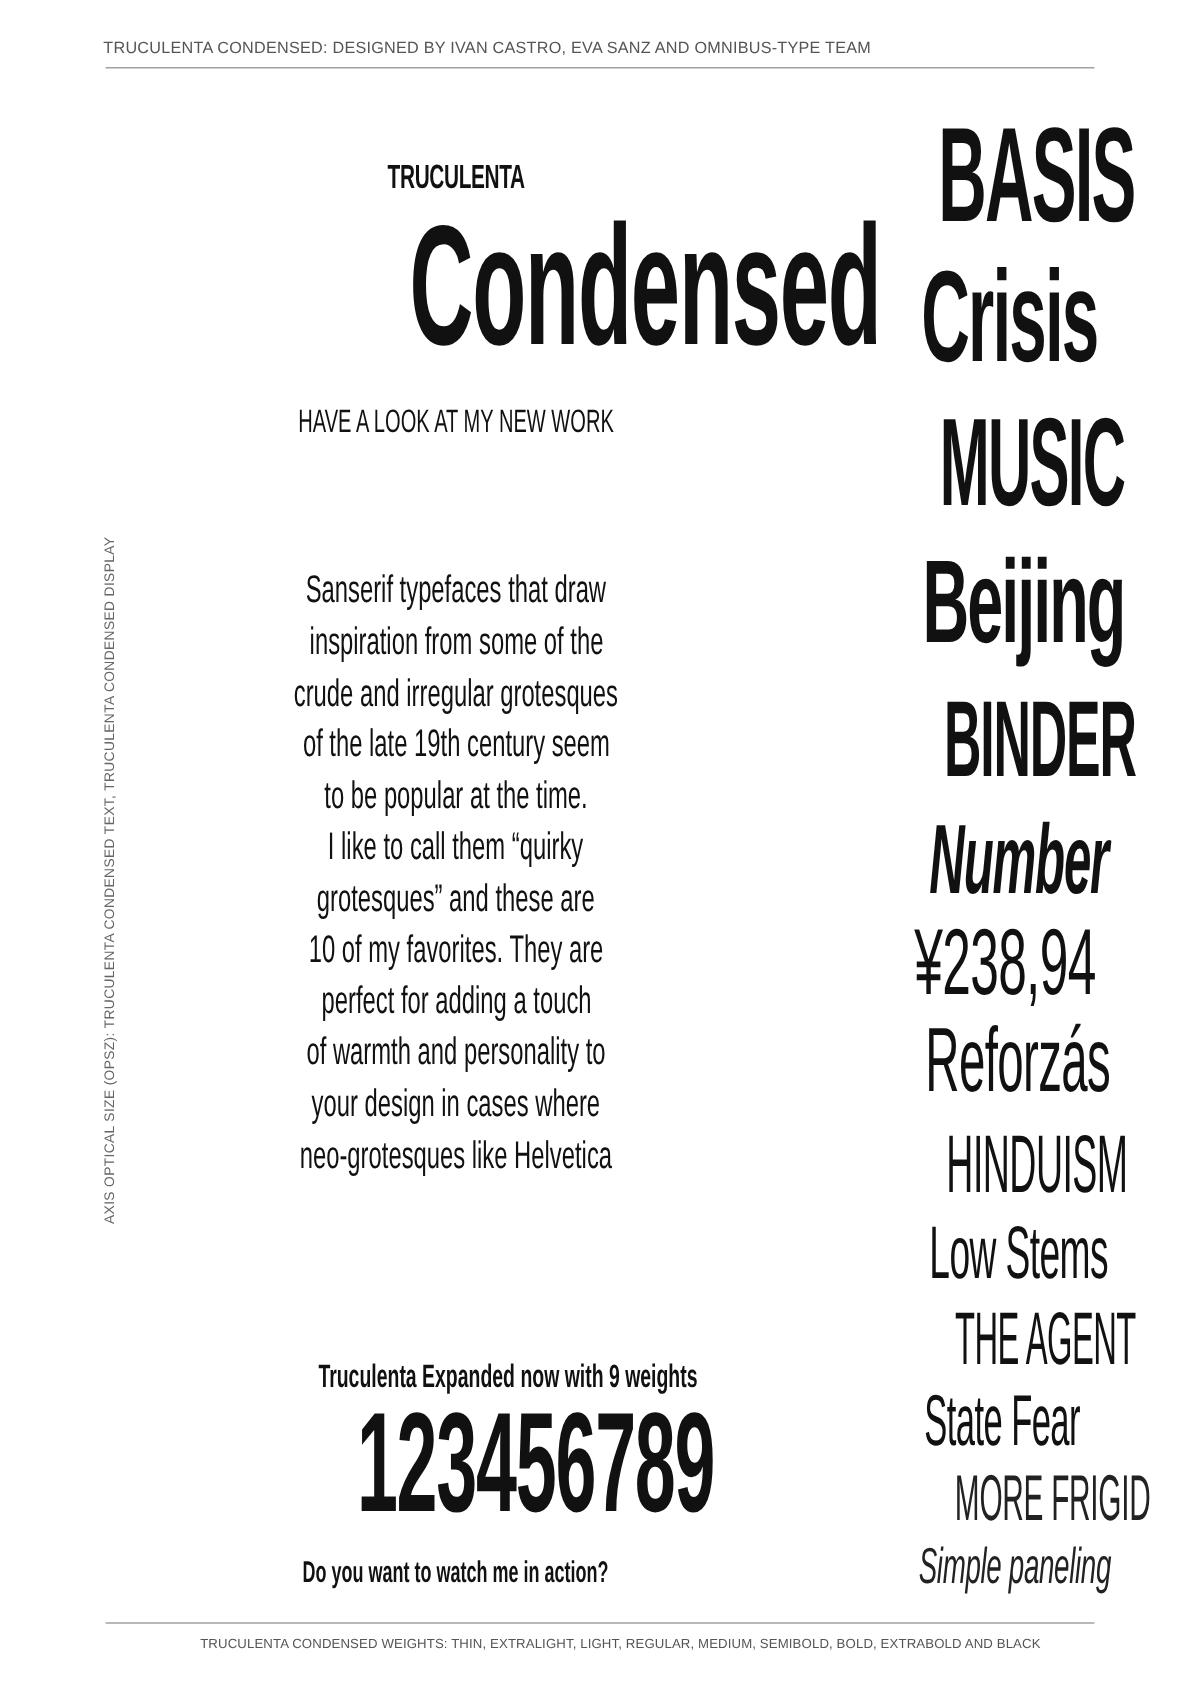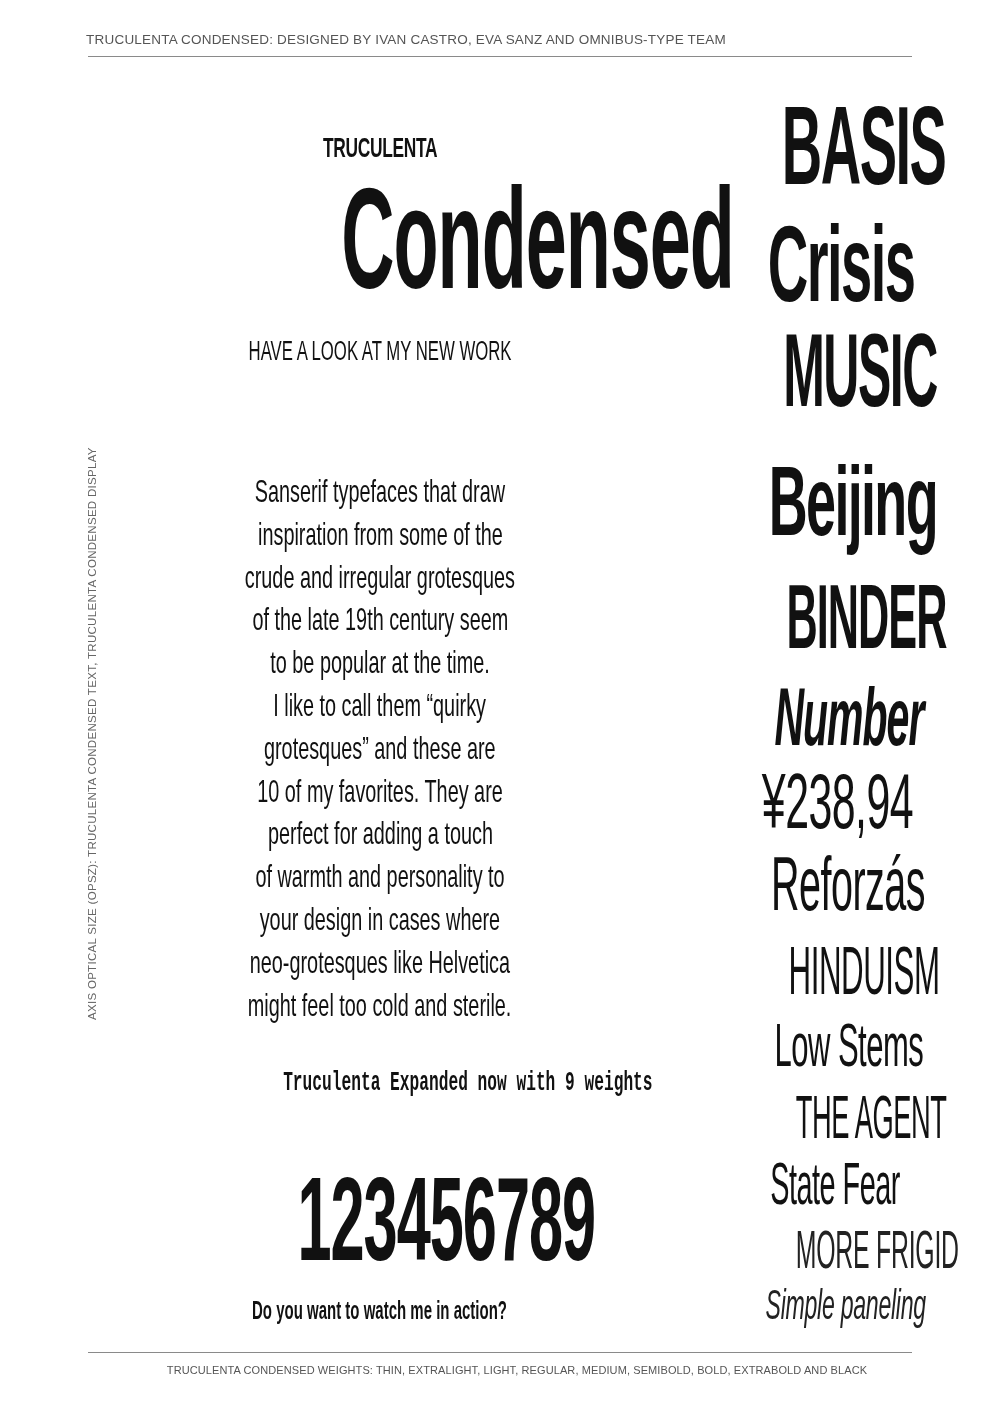--- a/index.html
+++ b/index.html
@@ -23,21 +23,21 @@
     .headline { top: 168px; }
     .headline .cond { font-size: 142px; font-weight: 700; transform: scaleX(0.52); letter-spacing: -2px; line-height: 1; }
 
     .tagline { top: 336px; }
     .tagline .cond { font-size: 27px; font-weight: 400; transform: scaleX(0.62); }
 
     .body-text { top: 470px; }
     .body-line { height: 42.8px; line-height: 42.8px; }
     .body-line .cond { font-size: 32px; font-weight: 400; transform: scaleX(0.62); }
 
-    .promo { top: 1068px; font-family: Liberation Mono, monospace; }
+    .promo { top: 1132px; }
     .promo .cond { font-size: 27px; font-weight: 700; transform: scaleX(0.6); }
 
     .numerals { top: 1160px; }
     .numerals .cond { font-size: 118px; font-weight: 700; transform: scaleX(0.52); letter-spacing: -2px; line-height: 1; }
 
     .cta { top: 1296px; }
     .cta .cond { font-size: 25px; font-weight: 700; transform: scaleX(0.6); }
 
     .specimen-col { position: absolute; left: 700px; width: 236px; top: 86px; }
     .spec { position: absolute; left: 0; width: 236px; text-align: center; }
@@ -69,39 +69,38 @@
   <div class="body-line"><span class="cond">crude and irregular grotesques</span></div>
   <div class="body-line"><span class="cond">of the late 19th century seem</span></div>
   <div class="body-line"><span class="cond">to be popular at the time.</span></div>
   <div class="body-line"><span class="cond">I like to call them “quirky</span></div>
   <div class="body-line"><span class="cond">grotesques” and these are</span></div>
   <div class="body-line"><span class="cond">10 of my favorites. They are</span></div>
   <div class="body-line"><span class="cond">perfect for adding a touch</span></div>
   <div class="body-line"><span class="cond">of warmth and personality to</span></div>
   <div class="body-line"><span class="cond">your design in cases where</span></div>
   <div class="body-line"><span class="cond">neo-grotesques like Helvetica</span></div>
-  <div class="body-line"><span class="cond">might feel too cold and sterile.</span></div>
 </div>
 
 <div class="center-col promo">
   <span class="cond">Truculenta Expanded now with 9 weights</span>
 </div>
 
 <div class="center-col numerals">
   <span class="cond">123456789</span>
 </div>
 
 <div class="center-col cta">
   <span class="cond">Do you want to watch me in action?</span>
 </div>
 
 <div class="specimen-col">
   <div class="spec" style="top:4px;"><span class="cond" style="font-size:112px;font-weight:900;transform:scaleX(0.5);letter-spacing:-3px;">BASIS</span></div>
   <div class="spec" style="top:124px;"><span class="cond" style="font-size:108px;font-weight:900;transform:scaleX(0.52);letter-spacing:-3px;">Crisis</span></div>
-  <div class="spec" style="top:232px;"><span class="cond" style="font-size:104px;font-weight:700;transform:scaleX(0.48);letter-spacing:-3px;">MUSIC</span></div>
+  <div class="spec" style="top:248px;"><span class="cond" style="font-size:104px;font-weight:700;transform:scaleX(0.48);letter-spacing:-3px;">MUSIC</span></div>
   <div class="spec" style="top:366px;"><span class="cond" style="font-size:98px;font-weight:700;transform:scaleX(0.55);letter-spacing:-3px;">Beijing</span></div>
   <div class="spec" style="top:486px;"><span class="cond" style="font-size:90px;font-weight:700;transform:scaleX(0.48);letter-spacing:-2px;">BINDER</span></div>
   <div class="spec" style="top:590px;font-style:italic;"><span class="cond" style="font-size:82px;font-weight:700;transform:scaleX(0.5);letter-spacing:-2px;">Number</span></div>
   <div class="spec" style="top:676px;"><span class="cond" style="font-size:78px;font-weight:400;transform:scaleX(0.55);letter-spacing:-1px;">¥238,94</span></div>
   <div class="spec" style="top:760px;"><span class="cond" style="font-size:76px;font-weight:400;transform:scaleX(0.52);letter-spacing:-1px;">Reforzás</span></div>
   <div class="spec" style="top:850px;"><span class="cond" style="font-size:68px;font-weight:400;transform:scaleX(0.46);letter-spacing:-1px;">HINDUISM</span></div>
   <div class="spec" style="top:928px;"><span class="cond" style="font-size:62px;font-weight:400;transform:scaleX(0.5);letter-spacing:-1px;">Low Stems</span></div>
   <div class="spec" style="top:1000px;"><span class="cond" style="font-size:62px;font-weight:400;transform:scaleX(0.44);letter-spacing:-1px;">THE AGENT</span></div>
   <div class="spec" style="top:1068px;"><span class="cond" style="font-size:60px;font-weight:400;transform:scaleX(0.48);letter-spacing:-1px;">State Fear</span></div>
   <div class="spec" style="top:1136px;"><span class="cond" style="font-size:54px;font-weight:400;color:#222;transform:scaleX(0.46);letter-spacing:-0.5px;">MORE FRIGID</span></div>

